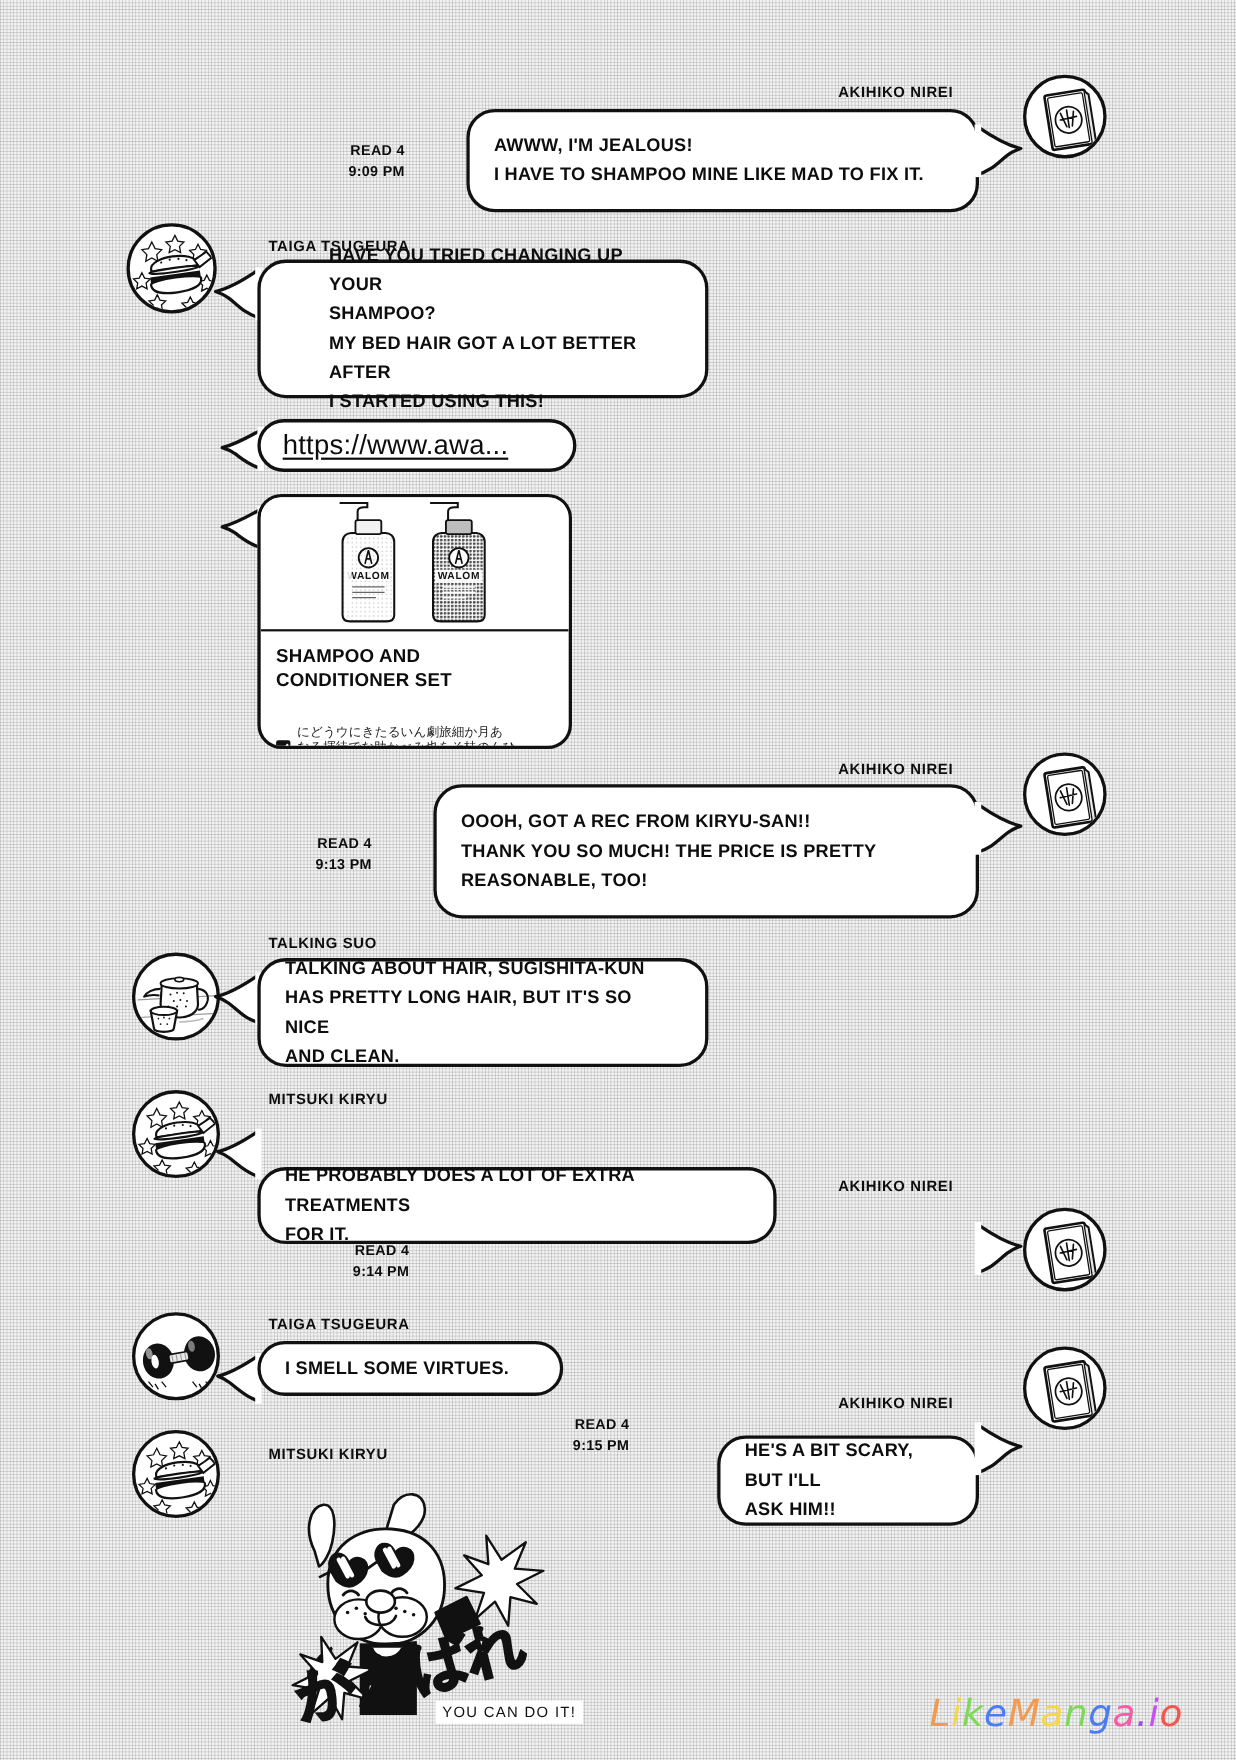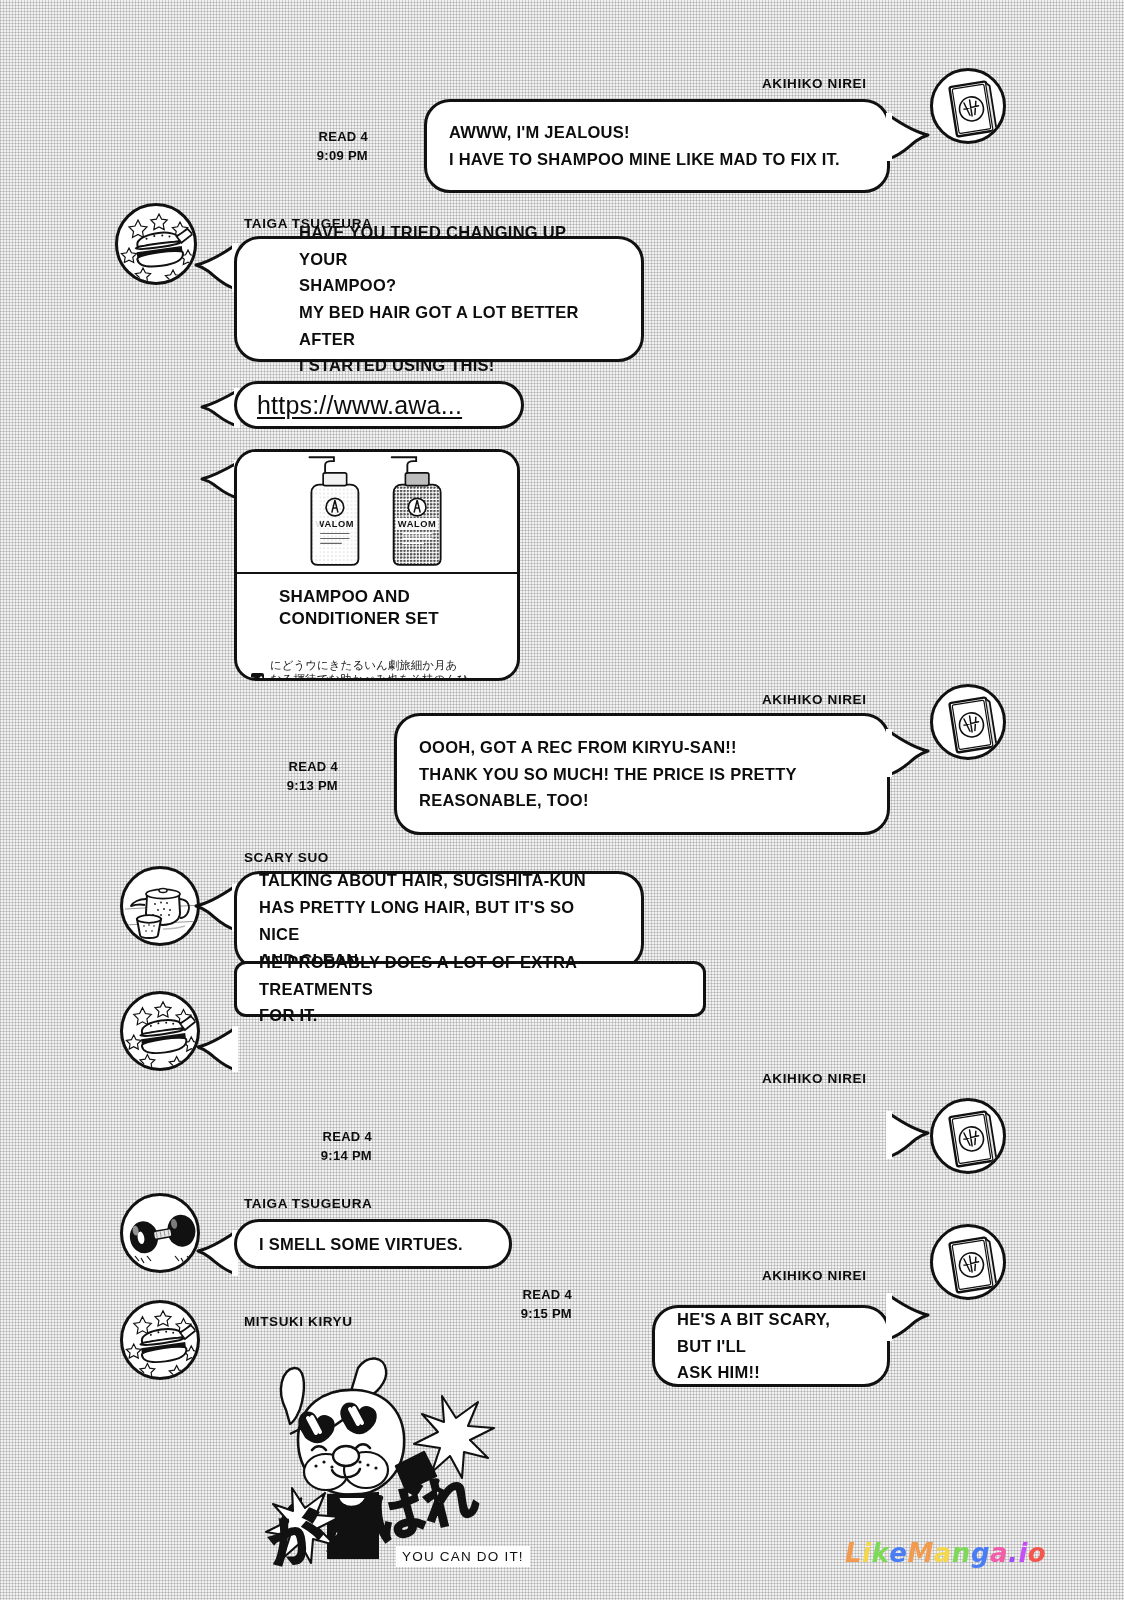--- a/index.html
+++ b/index.html
@@ -108,21 +108,20 @@
     background: #ffffff;
   }
   .card-body { padding: 12px 14px 10px 14px; }
   .card-title {
     font-size: 17px;
     font-weight: 700;
     line-height: 1.28;
     letter-spacing: 0.2px;
     color: #0d0d0d;
     white-space: pre-line;
-    margin-left: 28px;
   }
   .card-desc {
     margin-top: 28px;
     display: flex;
     align-items: flex-end;
     gap: 6px;
   }
   .card-check {
     flex: 0 0 auto;
     width: 13px; height: 13px;
@@ -151,22 +150,22 @@
     font-weight: 400;
     letter-spacing: 1.2px;
     color: #111;
     padding: 3px 6px;
     white-space: nowrap;
   }
 
   
   .watermark {
     position: absolute;
-    font-size: 26px;
-    font-weight: 700;
+    font-size: 34px;
+    font-weight: 400;
     font-style: italic;
     letter-spacing: 0.5px;
     white-space: nowrap;
     font-family: "DejaVu Sans", sans-serif;
   }
   .watermark span { display: inline-block; }
 </style>
 </head>
 <body>
 
@@ -349,21 +348,21 @@
       <g fill="#111">
         <circle cx="21" cy="57" r="0.8"></circle>
           <circle cx="26" cy="56" r="0.8"></circle>
           <circle cx="31" cy="57" r="0.8"></circle>
         <circle cx="23" cy="62" r="0.8"></circle>
           <circle cx="29" cy="62" r="0.8"></circle>
       </g>
       <path d="M40,60 C46,60 56,59 62,57" stroke="#bbb" stroke-width="1.4" fill="none"></path>
     </svg>
   </div>
-  <div class="sender" style="left:244px; top:850px;">SCARY SUO</div>
+  <div class="sender" style="left:244px; top:850px;">TALKING SUO</div>
   <svg class="tail" viewBox="0 0 44 48" width="44" height="48" style="left:194px; top:884px;">
     <path d="M42,2 L42,46 C28,42 22,34 14,28 C10,25 5,23 2,22 C11,20 24,14 40,3 Z" fill="#ffffff" stroke="#111111" stroke-width="3" stroke-linejoin="round"></path>
     <rect x="38" y="0" width="6" height="48" fill="#ffffff"></rect>
   </svg>
   <div class="bubble" style="left:234px; top:871px; width:410px; height:99px;">
     <div class="txt">TALKING ABOUT HAIR, SUGISHITA-KUN
 HAS PRETTY LONG HAIR, BUT IT'S SO NICE
 AND CLEAN.</div>
   </div>
 
@@ -389,21 +388,21 @@
         <path d="M18,50 C18,45 64,45 64,50 C64,57 54,60 41,60 C28,60 18,57 18,50 Z" fill="#fff" stroke="#111" stroke-width="2"></path>
         <path d="M60,33 L72,27 L76,33 L64,40 Z" fill="#fff" stroke="#111" stroke-width="1.8"></path>
       </g>
     </svg>
   </div>
   <div class="sender" style="left:244px; top:992px;">MITSUKI KIRYU</div>
   <svg class="tail" viewBox="0 0 42 46" width="42" height="46" style="left:196px; top:1026px;">
     <path d="M40,2 L40,44 C27,40 21,33 13,27 C9,24 5,22 2,21 C11,19 23,13 38,3 Z" fill="#ffffff" stroke="#111111" stroke-width="3" stroke-linejoin="round"></path>
     <rect x="36" y="0" width="6" height="46" fill="#ffffff"></rect>
   </svg>
-  <div class="bubble" style="left:234px; top:961px; width:472px; height:56px;border-radius:12px;">
+  <div class="bubble" style="left:234px; top:1061px; width:472px; height:70px;">
     <div class="txt">HE PROBABLY DOES A LOT OF EXTRA TREATMENTS
 FOR IT.</div>
   </div>
 
   <div class="meta" style="left:272px; top:1128px; width:100px;">
     <div>READ 4</div>
     <div>9:14 PM</div>
   </div>
   <div class="sender" style="left:762px; top:1071px;">AKIHIKO NIREI</div>
   <svg class="tail" viewBox="0 0 44 48" width="44" height="48" style="left:886px; top:1111px;">

